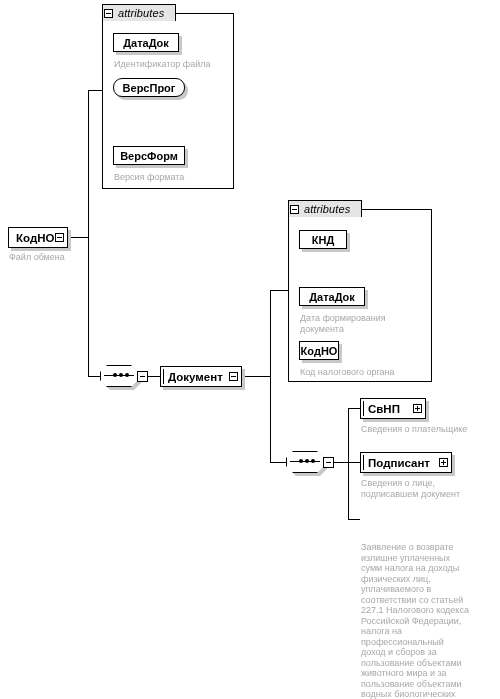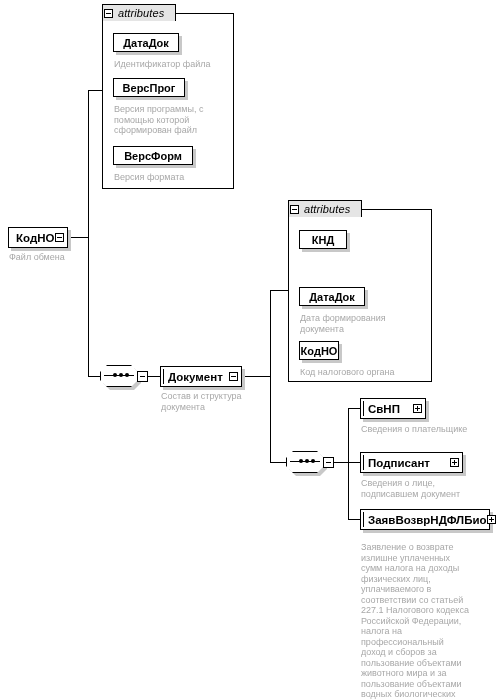--- a/index.html
+++ b/index.html
@@ -225,26 +225,25 @@
   <div class="attr-tab" style="left:102px; top:4px; width:74px;">
     <span class="toggle"></span>
     <span class="tab-label">attributes</span>
   </div>
 
   <div class="attr-box" style="left:113px; top:33px; width:66px;">
     <span>ДатаДок</span>
   </div>
   <div class="caption" style="left:114px; top:59px; width:118px;">Идентификатор файла</div>
 
-  <div class="attr-box" style="left:113px; top:78px; width:72px;">
+  <div class="attr-box" style="left:113px; top:78px; width:72px;border-radius:9px;">
     <span>ВерсПрог</span>
   </div>
-  <div class="caption" style="left:114px; top:104px; width:108px;">Версия программы, с помощью которой сформирован файл</div>
-
-  <div class="attr-box" style="left:113px; top:146px; width:80px;">
+
+  <div class="attr-box" style="left:113px; top:146px; width:72px;">
     <span>ВерсФорм</span>
   </div>
   <div class="caption" style="left:114px; top:172px; width:118px;">Версия формата</div>
 
   <div class="el-box" style="left:8px; top:227px; width:60px;">
     <span class="el-label">КодНО</span>
     <span class="box-toggle"></span>
   </div>
   <div class="caption" style="left:9px; top:252px; width:120px;">Файл обмена</div>
 
@@ -264,21 +263,20 @@
     <div class="dot d3"></div>
     <div class="seq-toggle"></div>
   </div>
 
   <div class="ln ln-h" style="left:148px; top:376px; width:12px;"></div>
 
   <div class="el-box required" style="left:160px; top:366px; width:82px;">
     <span class="el-label">Документ</span>
     <span class="box-toggle"></span>
   </div>
-  <div class="caption" style="left:161px; top:391px; width:102px;">Состав и структура документа</div>
 
   <div class="ln ln-h" style="left:242px; top:376px; width:28px;"></div>
   <div class="ln ln-v" style="left:270px; top:290px; height:172px;"></div>
   <div class="ln ln-h" style="left:270px; top:290px; width:18px;"></div>
   <div class="ln ln-h" style="left:270px; top:462px; width:16px;"></div>
 
   <div class="attr-panel" style="left:288px; top:209px; width:144px; height:173px;"></div>
   <div class="attr-tab" style="left:288px; top:200px; width:74px;">
     <span class="toggle"></span>
     <span class="tab-label">attributes</span>
@@ -313,25 +311,21 @@
   <div class="ln ln-h" style="left:348px; top:408px; width:12px;"></div>
   <div class="ln ln-h" style="left:348px; top:462px; width:12px;"></div>
   <div class="ln ln-h" style="left:348px; top:519px; width:12px;"></div>
 
   <div class="el-box required" style="left:360px; top:398px; width:66px;">
     <span class="el-label">СвНП</span>
     <span class="box-toggle plus"></span>
   </div>
   <div class="caption" style="left:361px; top:424px; width:130px;">Сведения о плательщике</div>
 
-  <div class="el-box required" style="left:360px; top:452px; width:103px;">
+  <div class="el-box required" style="left:360px; top:452px; width:92px;">
     <span class="el-label">Подписант</span>
     <span class="box-toggle plus"></span>
   </div>
   <div class="caption" style="left:361px; top:478px; width:110px;">Сведения о лице, подписавшем документ</div>
 
-  <div class="el-box required" style="left:360px; top:509px; width:130px;">
-    <span class="el-label">ЗаявВозврНДФЛБио</span>
-    <span class="box-toggle plus"></span>
-  </div>
   <div class="caption" style="left:361px; top:542px; width:108px;">Заявление о возврате излишне уплаченных сумм налога на доходы физических лиц, уплачиваемого в соответствии со статьей 227.1 Налогового кодекса Российской Федерации, налога на профессиональный доход и сборов за пользование объектами животного мира и за пользование объектами водных биологических ресурсов</div>
 
 </div>
 
 </body></html>

